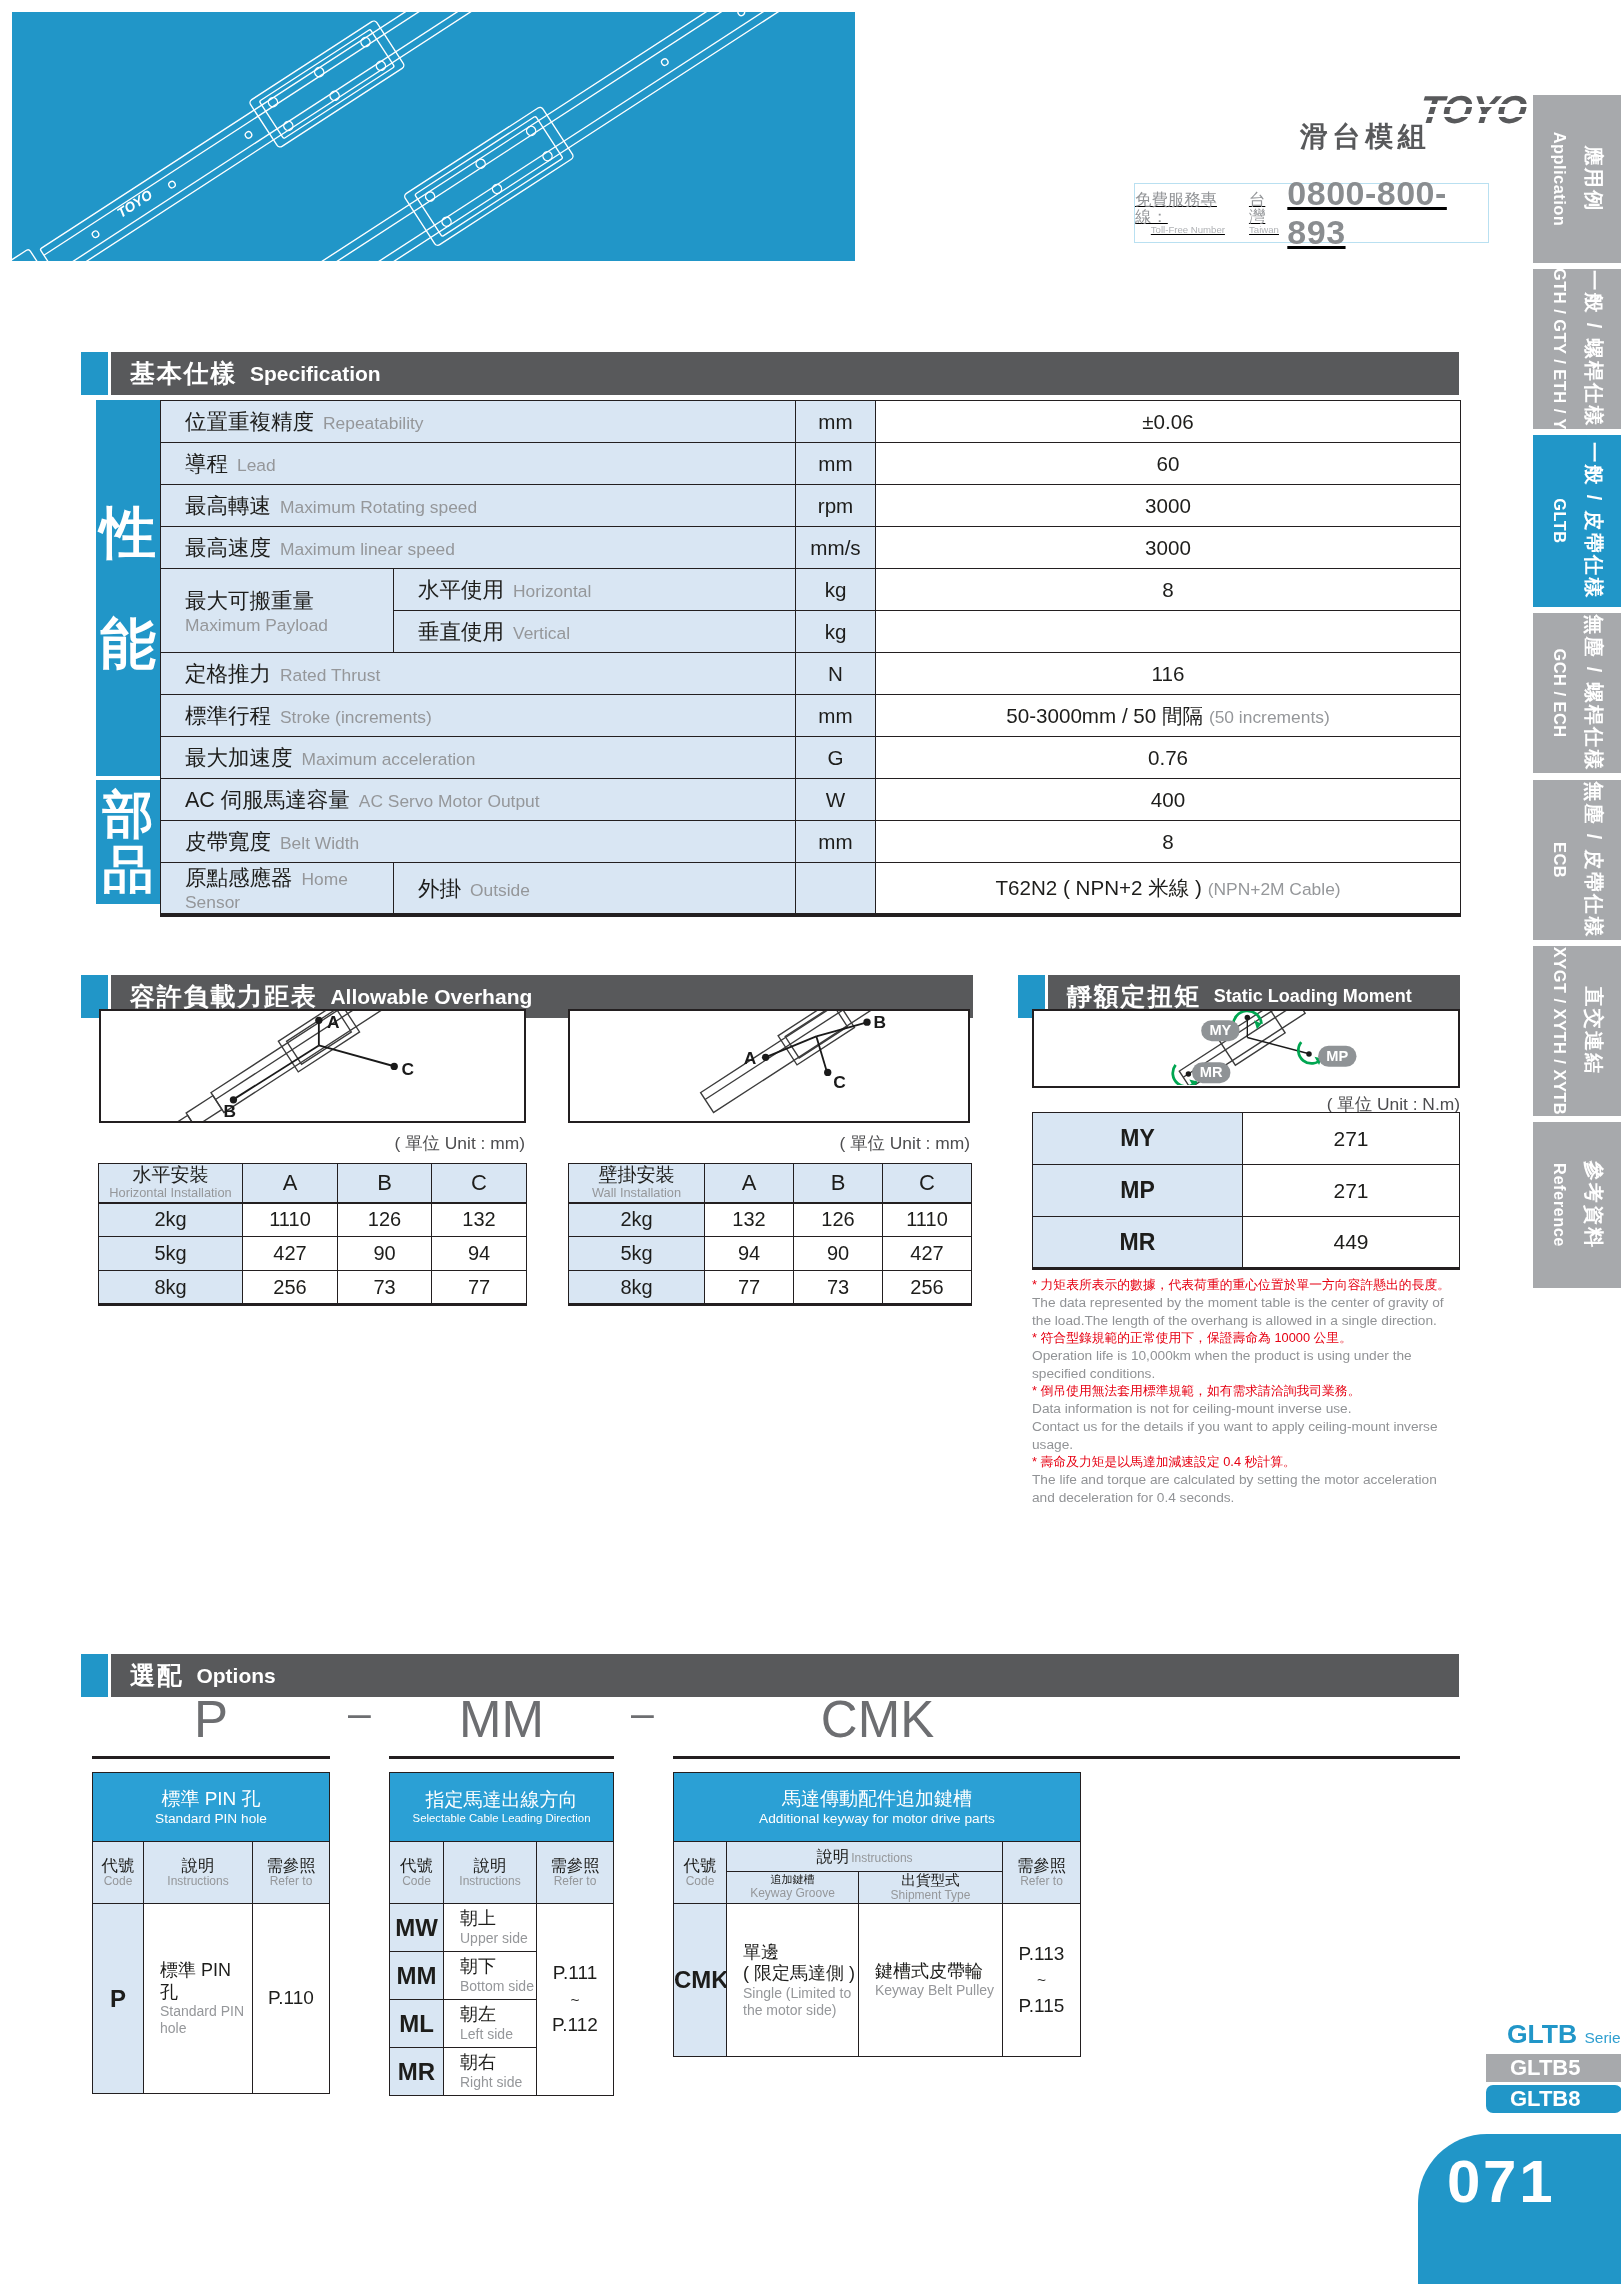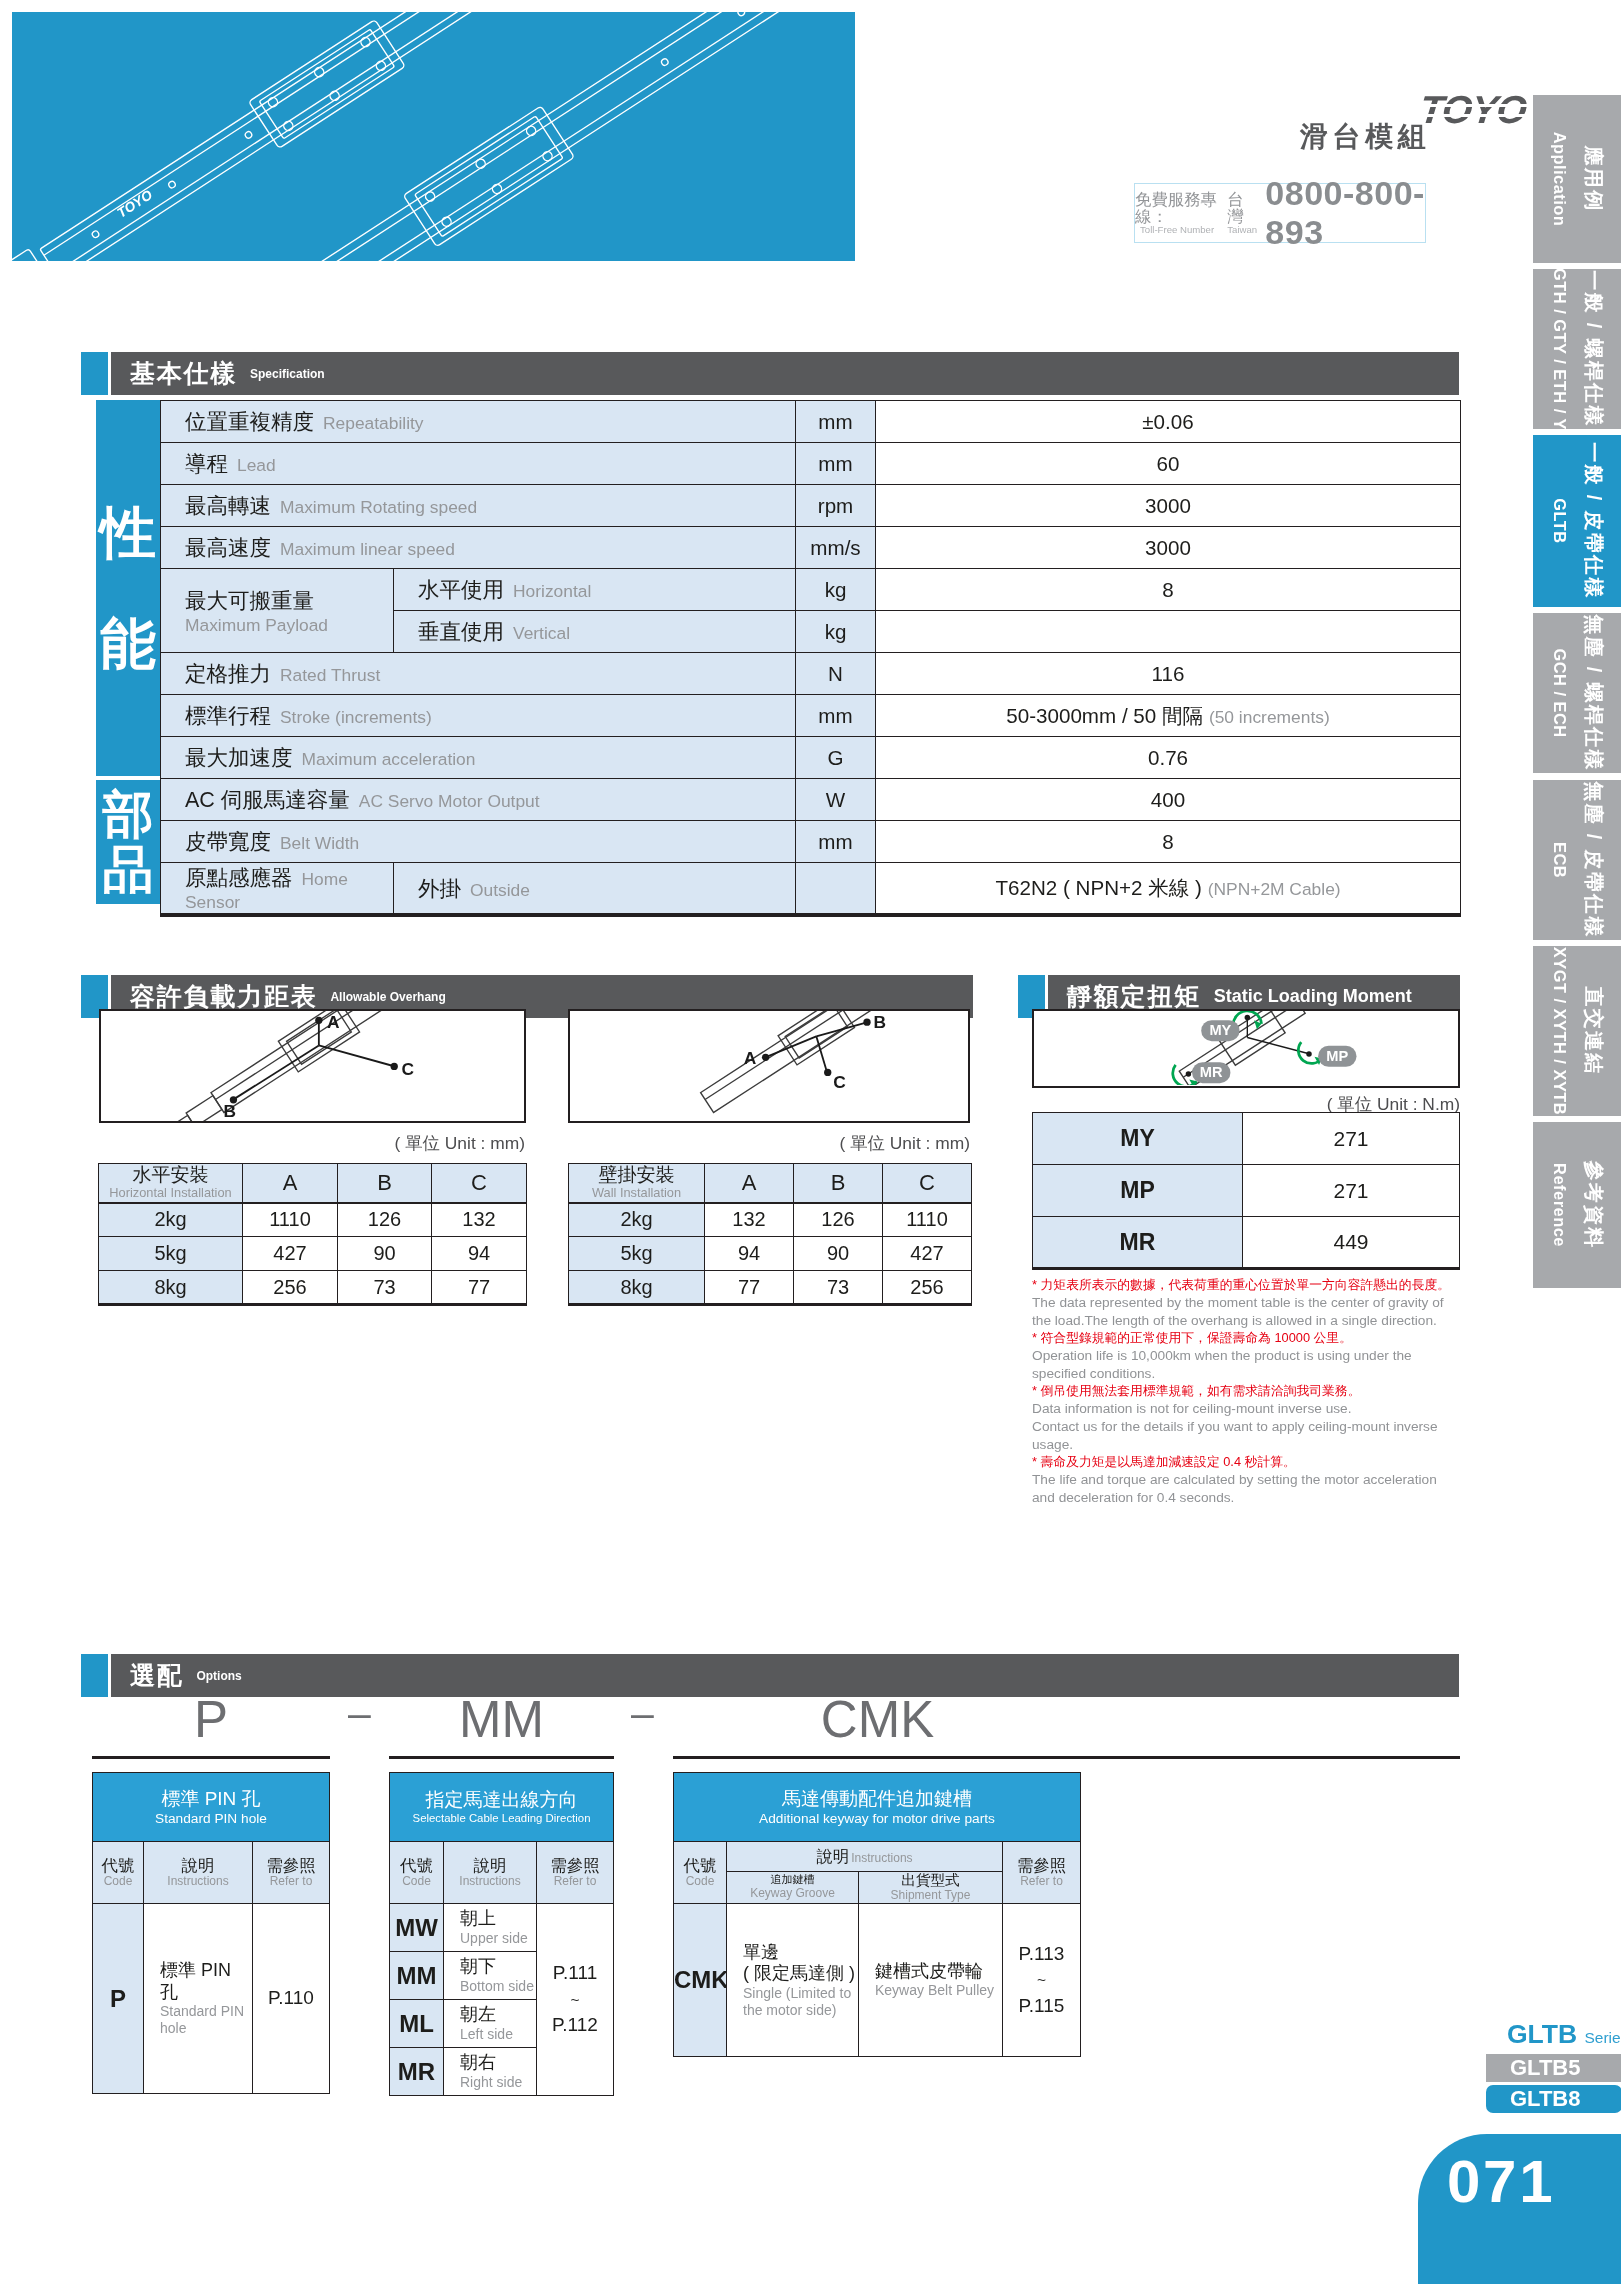--- a/index.html
+++ b/index.html
@@ -10,38 +10,38 @@
   
   .hero{left:12px;top:12px;width:843px;height:249px;background:#2196c8;overflow:hidden;}
 
   
   .product-type{left:1300px;top:94px;font-size:28px;font-weight:600;color:#58595b;letter-spacing:4.6px;margin-top:24px;}
   .logo{left:1420px;top:90px;width:119px;height:39px;overflow:hidden;}
   .logo .t{font-size:39px;font-weight:900;font-style:italic;color:#58595b;letter-spacing:-0.9px;transform:skewX(-6deg);line-height:39px;}
   .logo .stripe{position:absolute;left:0;width:100%;height:3.2px;background:#fff;}
 
   
-  .phonebox{left:1134px;top:183px;width:292px;height:60px;border:1.8px solid #b9e0f1;display:flex;align-items:center;justify-content:center;gap:8.2px;box-sizing:border-box;background:#fff;}
+  .phonebox{left:1134px;top:183px;width:355px;height:60px;border:1.8px solid #b9e0f1;display:flex;align-items:center;justify-content:center;gap:8.2px;box-sizing:border-box;background:#fff;text-decoration:underline;}
   .phonebox .col{display:flex;flex-direction:column;align-items:center;line-height:1.05;}
   .ph-zh{font-size:16.4px;color:#939598;}
   .ph-en{font-size:9.6px;color:#b0b2b5;}
   .ph-num{font-size:34px;font-weight:700;color:#8a8d90;letter-spacing:0.5px;}
 
   
   .tab{left:1533px;width:88px;background:#a7a9ac;}
   .tab.active{background:#2196c8;}
   .vtext{position:absolute;top:50%;white-space:nowrap;color:#fff;transform:translate(-50%,-50%) rotate(90deg);}
   .vzh{left:60px;font-size:20px;font-weight:700;letter-spacing:2.3px;}
   .vcode{left:25.6px;font-size:16.4px;font-weight:700;letter-spacing:0.5px;}
 
   
   .bar-sq{background:#2196c8;width:26.5px;height:43px;}
   .sbar{height:43px;background:#58595b;color:#fff;display:flex;align-items:center;gap:12.8px;padding-left:19px;box-sizing:border-box;}
   .sbar .zh{font-size:25px;font-weight:700;letter-spacing:1.8px;}
-  .sbar .en{font-size:12px;font-weight:700;}
+  .sbar .en{font-size:21px;font-weight:700;}
 
   
   .cat{left:96px;width:64px;background:#2196c8;color:#fff;display:flex;flex-direction:column;align-items:center;justify-content:center;font-weight:700;}
   .cat div{line-height:1;}
   table{border-collapse:collapse;table-layout:fixed;position:absolute;}
   td{padding:0;border:1.4px solid #231f20;overflow:hidden;}
   .spec{left:160px;top:400px;width:1300px;border:1.4px solid #231f20;border-bottom:4.1px solid #231f20;}
   .spec tr{height:42px;}
   .spec td.lbl{background:#d9e6f3;text-align:left;padding-left:24px;}
   .spec .zh{font-size:21.5px;color:#1d1d1b;}

